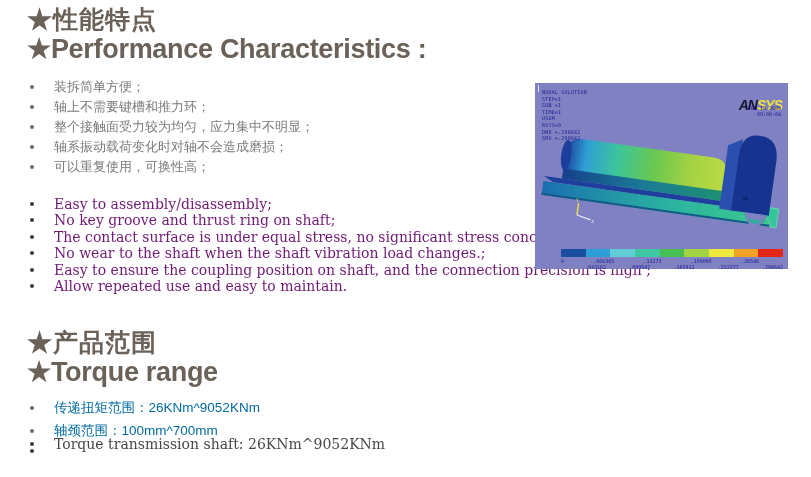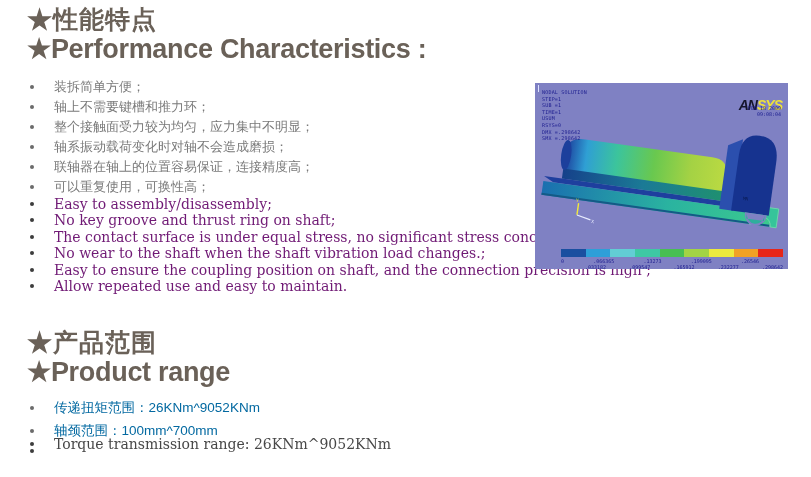--- a/index.html
+++ b/index.html
@@ -74,24 +74,20 @@
       <span class="dot"></span>
       <span>轴上不需要键槽和推力环；</span>
     </div>
       <div class="li">
       <span class="dot"></span>
       <span>整个接触面受力较为均匀，应力集中不明显；</span>
     </div>
       <div class="li">
       <span class="dot"></span>
       <span>轴系振动载荷变化时对轴不会造成磨损；</span>
-    </div>
-      <div class="li">
-      <span class="dot"></span>
-      <span>联轴器在轴上的位置容易保证，连接精度高；</span>
     </div>
       <div class="li">
       <span class="dot"></span>
       <span>可以重复使用，可换性高；</span>
     </div>
     </div>
 
   <div class="list" id="list-en1">
 
   <div class="li">
@@ -226,39 +222,39 @@
           <span>.099547</span>
           <span>.165912</span>
           <span>.232277</span>
           <span>.298642</span>
         </div>
     </div>
   </div>
 
   <div class="heading-block" id="sec2-head">
     <div class="h-zh">★产品范围</div>
-    <div class="h-en">★Product range</div>
+    <div class="h-en">★Torque range</div>
   </div>
 
   <div class="list" id="list-zh2">
 
   <div class="li">
       <span class="dot"></span>
       <span>传递扭矩范围：26KNm^9052KNm</span>
     </div>
       <div class="li">
       <span class="dot"></span>
       <span>轴颈范围：100mm^700mm</span>
     </div>
     </div>
 
   <div class="list" id="list-en2">
 
   <div class="li">
       <span class="dot dk"></span>
-      <span>Torque transmission range:  26KNm^9052KNm</span>
+      <span>Torque transmission shaft:  26KNm^9052KNm</span>
     </div>
       <div class="li">
       <span class="dot dk"></span>
     </div>
     </div>
 
 </div>
 
 </body></html>

